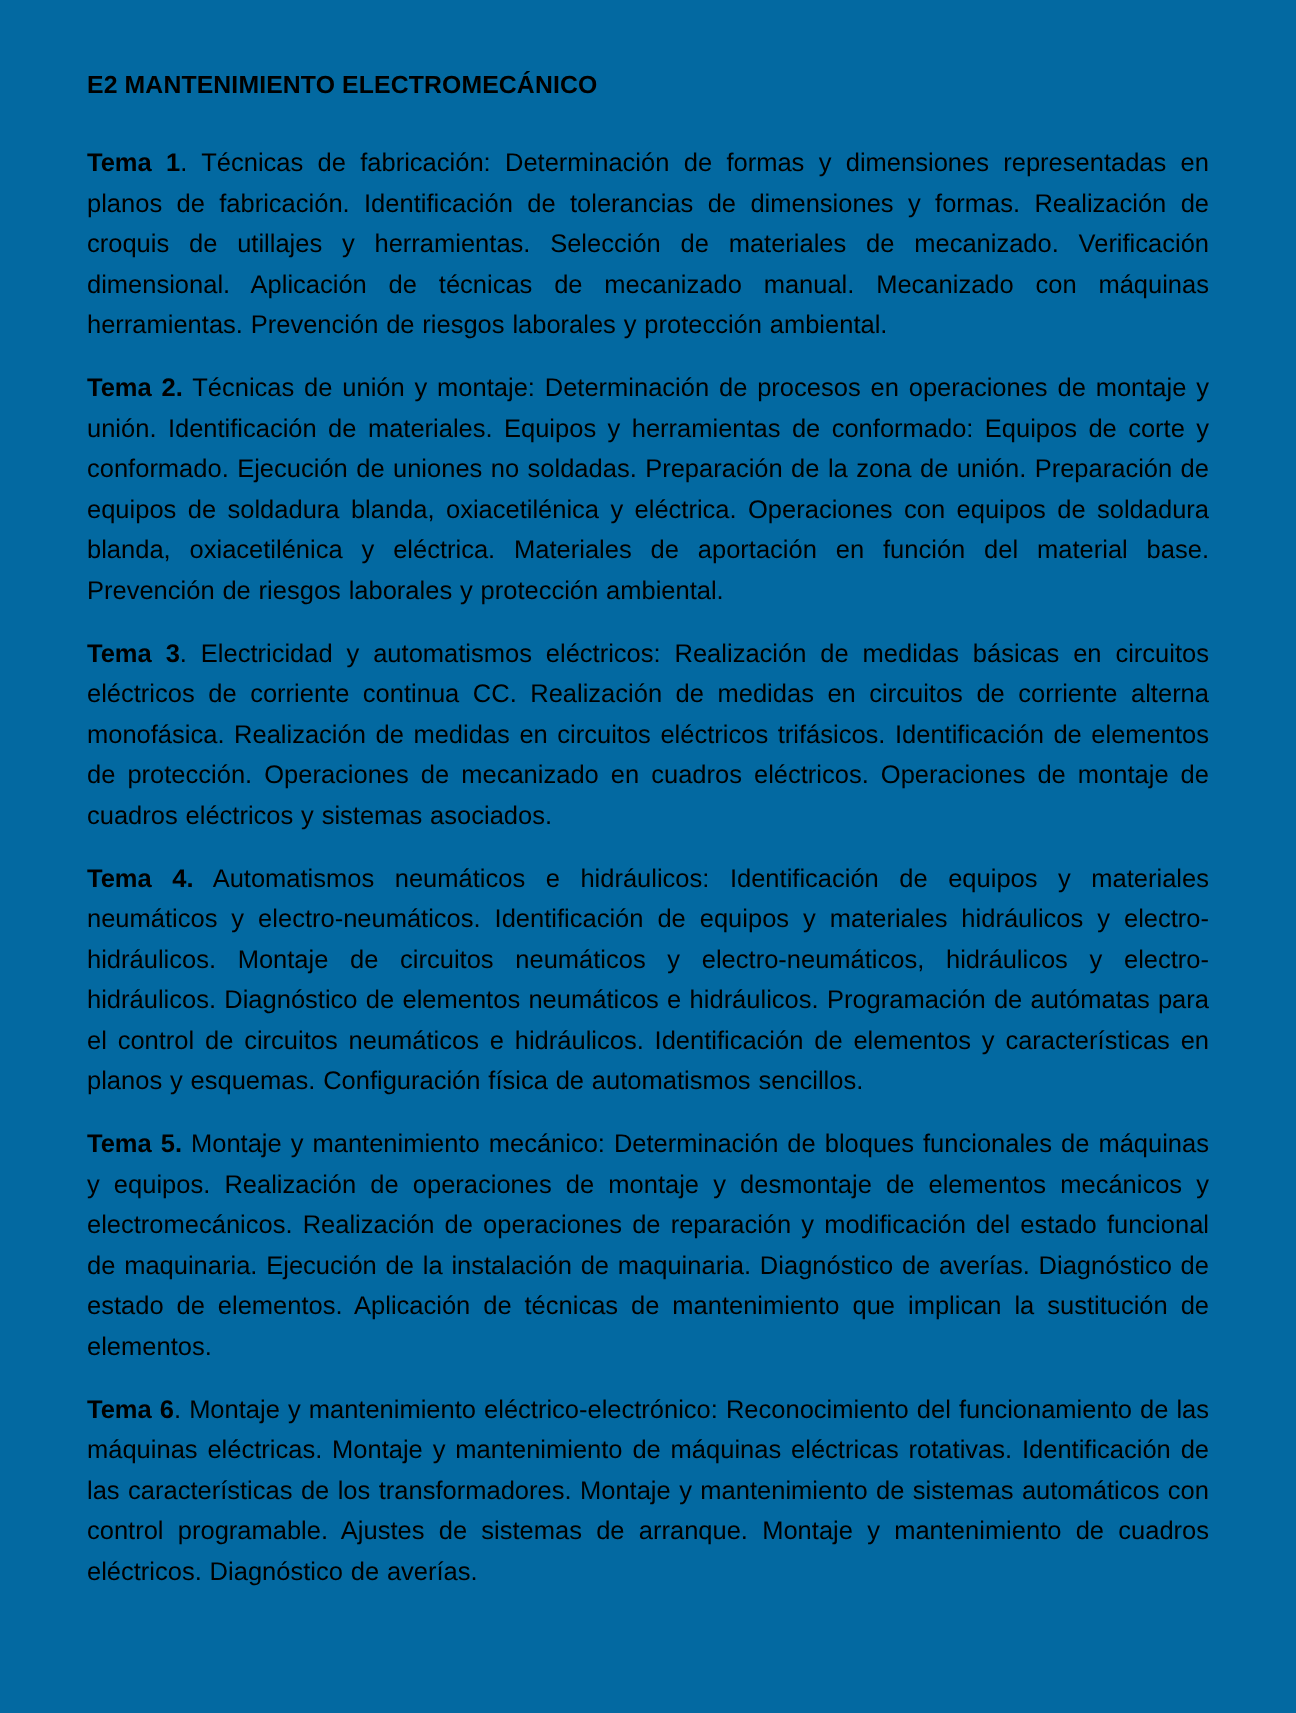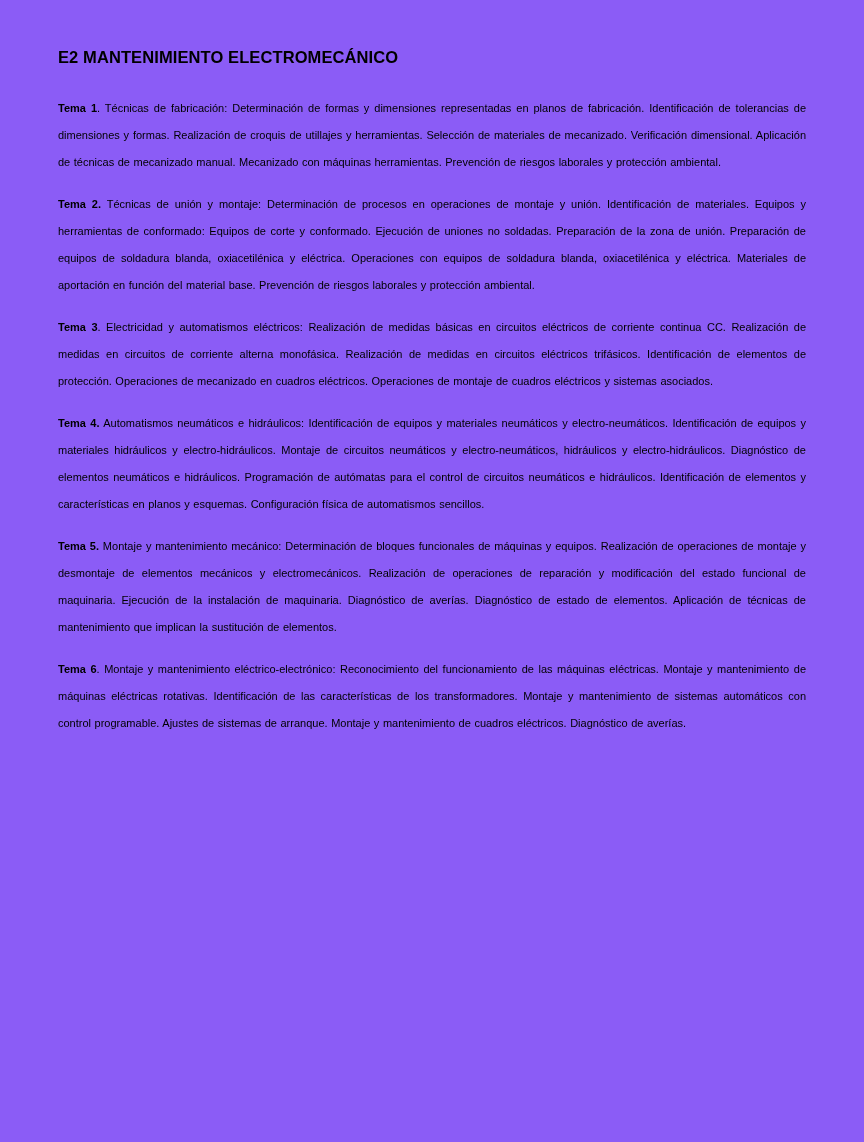--- a/index.html
+++ b/index.html
@@ -9,33 +9,33 @@
   body {
     width: 864px;
     height: 1142px;
     font-family: "Liberation Sans", "DejaVu Sans", sans-serif;
     color: #000000;
     overflow: hidden;
   }
   .page {
     width: 864px;
     height: 1142px;
-    background: #8b5cf6;
+    background: #0369a1;
     padding: 44px 58px 0 58px;
   }
   .doc-title {
     font-size: 16.5px;
     font-weight: 700;
     line-height: 27px;
     letter-spacing: 0.1px;
     margin-bottom: 24px;
     white-space: nowrap;
   }
   .topic {
-    font-size: 11px;
+    font-size: 17px;
     line-height: 27px;
     text-align: justify;
     margin-bottom: 15px;
     word-spacing: 0.5px;
   }
   .topic-label {
     font-weight: 700;
   }
 </style>
 </head>

